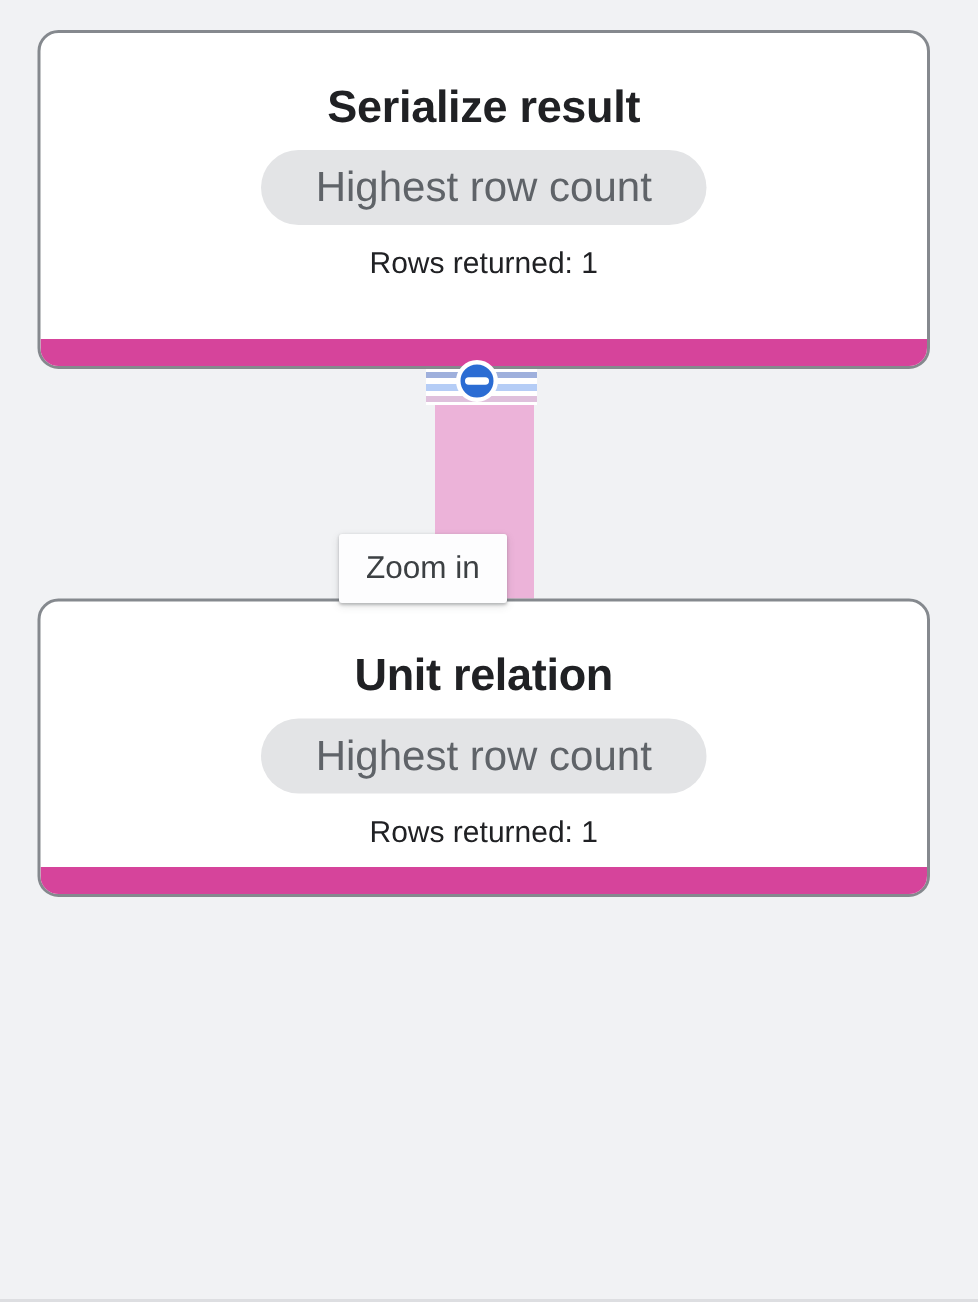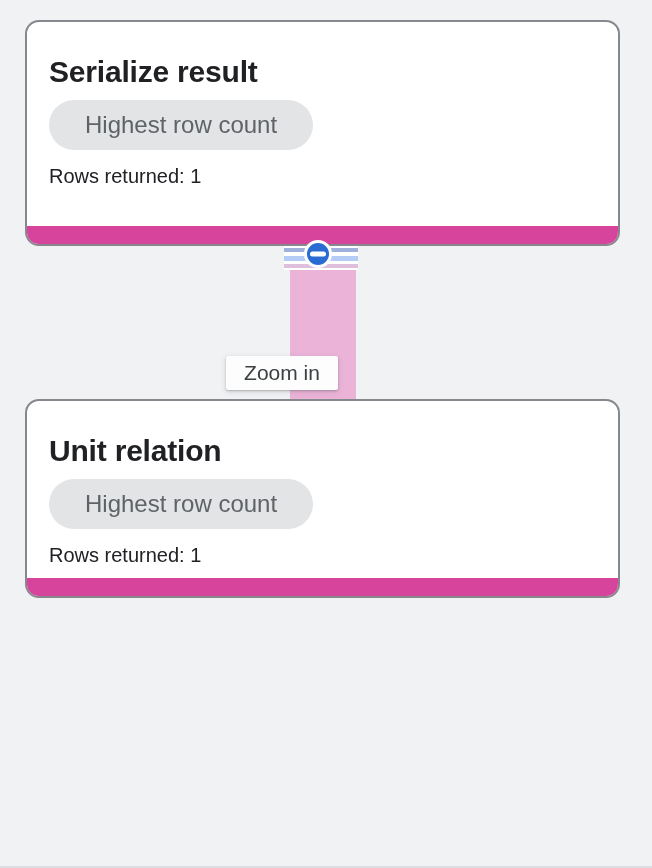--- a/index.html
+++ b/index.html
@@ -21,29 +21,29 @@
 
   
   .node-card{
     position:absolute;left:25px;width:595px;height:226px;
     background:var(--card-bg);
     border:2px solid var(--card-border);
     border-radius:14px;
     overflow:hidden;
     z-index:2;
   }
-  .node-card .inner{padding:32px 22px 0 22px;}
+  .node-card .inner{padding:32px 22px 0 22px;text-align:center;}
   .node-title{
     font-size:30px;font-weight:600;color:var(--title-text);
     line-height:36px;letter-spacing:-0.2px;
   }
   .node-badge{
     display:inline-block;margin-top:10px;
     background:var(--badge-bg);color:var(--badge-text);
-    font-size:24px;line-height:50px;height:50px;
+    font-size:28px;line-height:50px;height:50px;
     padding:0 36px;border-radius:25px;white-space:nowrap;
   }
   .node-rows{
     margin-top:10px;font-size:20px;line-height:32px;color:var(--body-text);
   }
   .accent-bar{
     position:absolute;left:0;right:0;bottom:0;height:18px;
     background:var(--accent-pink);
   }
 
@@ -70,21 +70,21 @@
     border-radius:50%;
     z-index:4;cursor:pointer;
   }
   .collapse-btn .minus{
     position:absolute;left:50%;top:50%;transform:translate(-50%,-50%);
     width:16px;height:5px;border-radius:3px;background:#ffffff;
   }
 
   
   .tooltip{
-    position:absolute;left:226px;top:356px;width:112px;height:34px;
+    position:absolute;left:226px;top:356px;width:112px;height:46px;
     background:var(--tooltip-bg);color:var(--tooltip-text);
     font-size:21px;display:flex;align-items:center;justify-content:center;
     border-radius:2px;z-index:5;
     box-shadow:0 1px 2px rgba(60,64,67,.3),0 2px 6px rgba(60,64,67,.15);
   }
 
   .bottom-hairline{
     position:absolute;left:0;right:0;bottom:0;height:2px;
     background:var(--hairline);z-index:0;
   }

